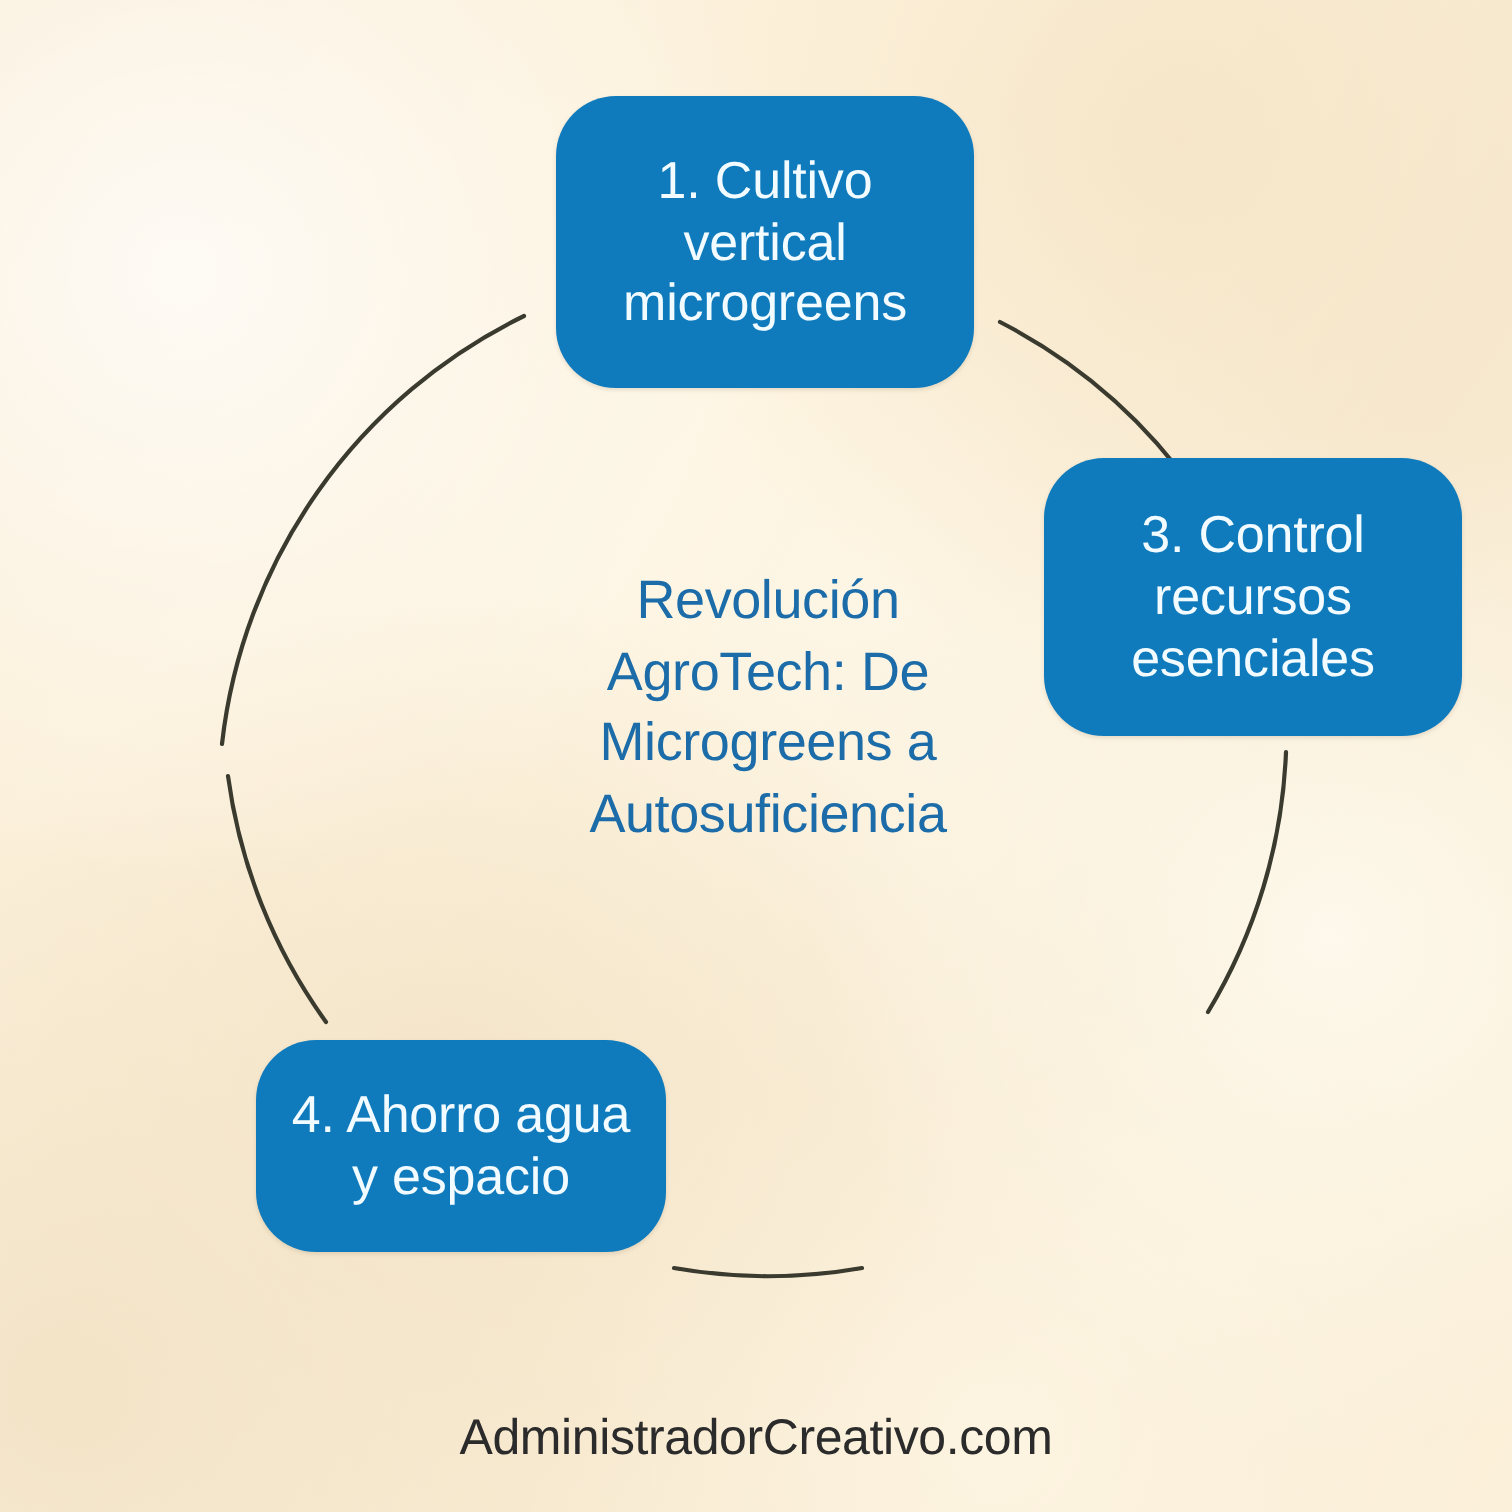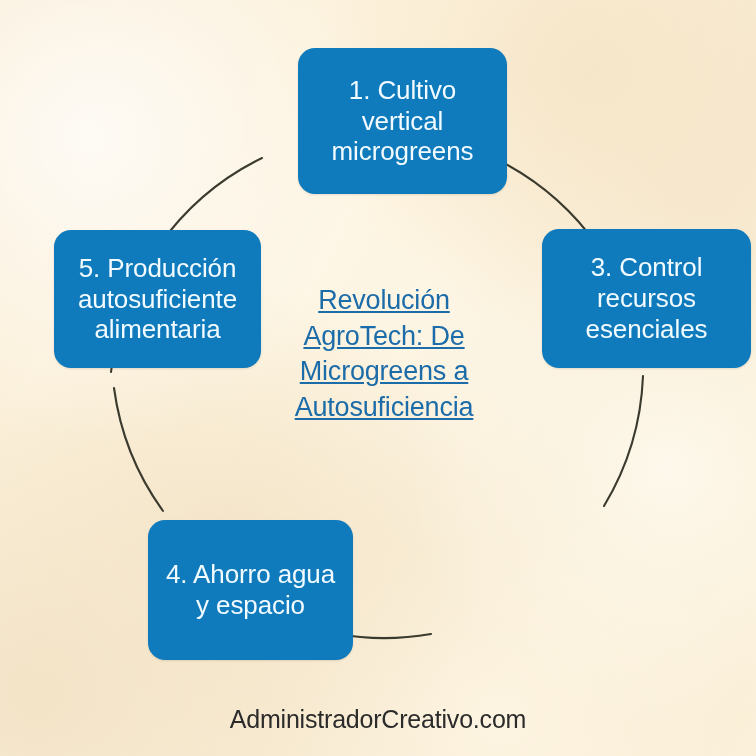--- a/index.html
+++ b/index.html
@@ -36,56 +36,54 @@
     left: 0;
     top: 0;
     width: 756px;
     height: 756px;
   }
 
   .node {
     position: absolute;
     box-sizing: border-box;
     background: #0f7bbd;
-    border-radius: 17px;
+    border-radius: 30px;
     color: #f2fbff;
     display: flex;
     align-items: center;
     justify-content: center;
     text-align: center;
     line-height: 1.18;
     font-size: 26px;
     letter-spacing: -0.1px;
     padding: 6px 10px;
     box-shadow: 0 1px 2px rgba(120,100,70,0.18);
-    margin-left: 20px;
   }
   .node .lbl {
     display: block;
     width: 100%;
   }
 
   #node1 { left: 278px; top: 48px;  width: 209px; height: 146px; }
   #node2 { left: 522px; top: 229px; width: 209px; height: 139px; }
   #node3 { left: 434px; top: 512px; width: 203px; height: 148px; }
-  #node4 { left: 128px; top: 520px; width: 205px; height: 140px; }
+  #node4 { left: 128px; top: 520px; width: 205px; height: 106px; }
   #node5 { left: 34px;  top: 230px; width: 207px; height: 138px; }
 
   #center-title {
     position: absolute;
     left: 284px;
     top: 283px;
     width: 200px;
     text-align: center;
     color: #1b6ca8;
     font-size: 27px;
     line-height: 1.32;
     letter-spacing: -0.2px;
     word-break: break-word;
-    text-decoration: underline;
   }
 
   #footer {
     position: absolute;
     left: 0;
     top: 705px;
     width: 756px;
     text-align: center;
     color: #2b2b2b;
     font-size: 25px;
@@ -113,21 +111,18 @@
 
   <div class="node" id="node2">
     <span class="lbl">3. Control recursos esenciales</span>
   </div>
 
 
   <div class="node" id="node4">
     <span class="lbl">4. Ahorro agua y espacio</span>
   </div>
 
-  <div class="node" id="node5">
-    <span class="lbl">5. Producción autosuficiente alimentaria</span>
-  </div>
 
   <div id="center-title">Revolución AgroTech: De Microgreens a Autosuficiencia</div>
 
   <div id="footer">AdministradorCreativo.com</div>
 
 </div>
 
 </body></html>

